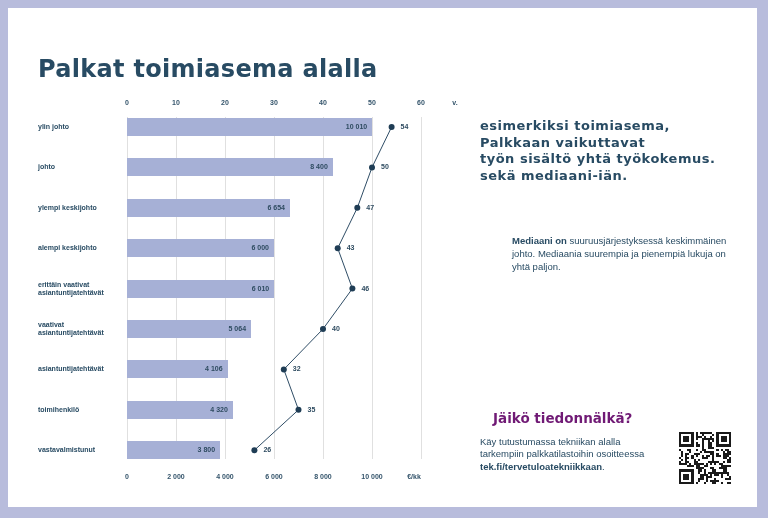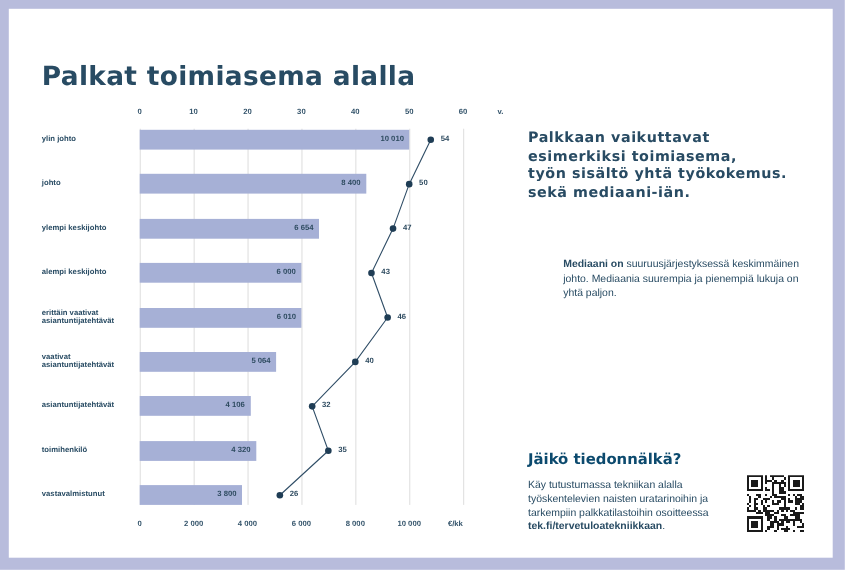--- a/index.html
+++ b/index.html
@@ -37,23 +37,23 @@
       position:absolute; left:480px; top:118px;
       font-family:"DejaVu Sans", sans-serif; font-weight:bold; font-size:13px;
       line-height:16.7px; letter-spacing:0.5px; color:#284b63;
     }
     .info-heading div, .note div, .cta-body div { white-space:nowrap; }
     .note {
       position:absolute; left:480px; top:234px;
       font-size:9.5px; line-height:13px; color:#284b63;margin-left:32px;
     }
     .cta-heading {
-      position:absolute; left:480px; top:410px; line-height:17px;
+      position:absolute; left:493px; top:410px; line-height:17px;
       font-family:"DejaVu Sans", sans-serif; font-weight:bold; font-size:13.5px;
-      color:#0c4a6e; white-space:nowrap;
+      color:#701a75; white-space:nowrap;
     }
     .cta-body {
       position:absolute; left:480px; top:435.5px;
       font-size:9.5px; line-height:12.5px; color:#284b63;
     }
     .link { font-weight:bold; color:#284b63; text-decoration:none; }
     .qr { position:absolute; left:679px; top:432px; width:52px; height:52px; }
     svg.overlay { position:absolute; left:0; top:0; width:768px; height:518px; pointer-events:none; }
   </style>
 </head>
@@ -150,37 +150,36 @@
       <circle cx="337.70000000000005" cy="248.2" r="3" fill="#1f3d55"></circle>
       <circle cx="352.4" cy="288.6" r="3" fill="#1f3d55"></circle>
       <circle cx="323" cy="329" r="3" fill="#1f3d55"></circle>
       <circle cx="283.8" cy="369.4" r="3" fill="#1f3d55"></circle>
       <circle cx="298.5" cy="409.8" r="3" fill="#1f3d55"></circle>
       <circle cx="254.4" cy="450.2" r="3" fill="#1f3d55"></circle>
     </svg>
   </div>
 
 <div class="info-heading">
+  <div>esimerkiksi toimiasema,</div>
   <div>Palkkaan vaikuttavat</div>
-  <div>esimerkiksi toimiasema,</div>
   <div>työn sisältö yhtä työkokemus.</div>
   <div>sekä mediaani-iän.</div>
 </div>
 
 <div class="note">
   <div><b>Mediaani on</b><span> suuruusjärjestyksessä keskimmäinen</span></div>
   <div>johto. Mediaania suurempia ja pienempiä lukuja on</div>
   <div>yhtä paljon.</div>
 </div>
 
 <div class="cta-heading">Jäikö tiedonnälkä?</div>
 
 <div class="cta-body">
   <div>Käy tutustumassa tekniikan alalla</div>
-  <div>työskentelevien naisten uratarinoihin ja</div>
   <div>tarkempiin palkkatilastoihin osoitteessa</div>
   <div><a class="link">tek.fi/tervetuloatekniikkaan</a><span>.</span></div>
 </div>
 
 <svg class="qr" id="qr" viewBox="0 0 25 25" shape-rendering="crispEdges">
     <rect x="0" y="0" width="25" height="25" fill="#ffffff"></rect>
     <rect x="8" y="0" width="1" height="1" fill="#1a1a1a"></rect>
     <rect x="10" y="0" width="1" height="1" fill="#1a1a1a"></rect>
     <rect x="11" y="0" width="1" height="1" fill="#1a1a1a"></rect>
     <rect x="12" y="0" width="1" height="1" fill="#1a1a1a"></rect>

